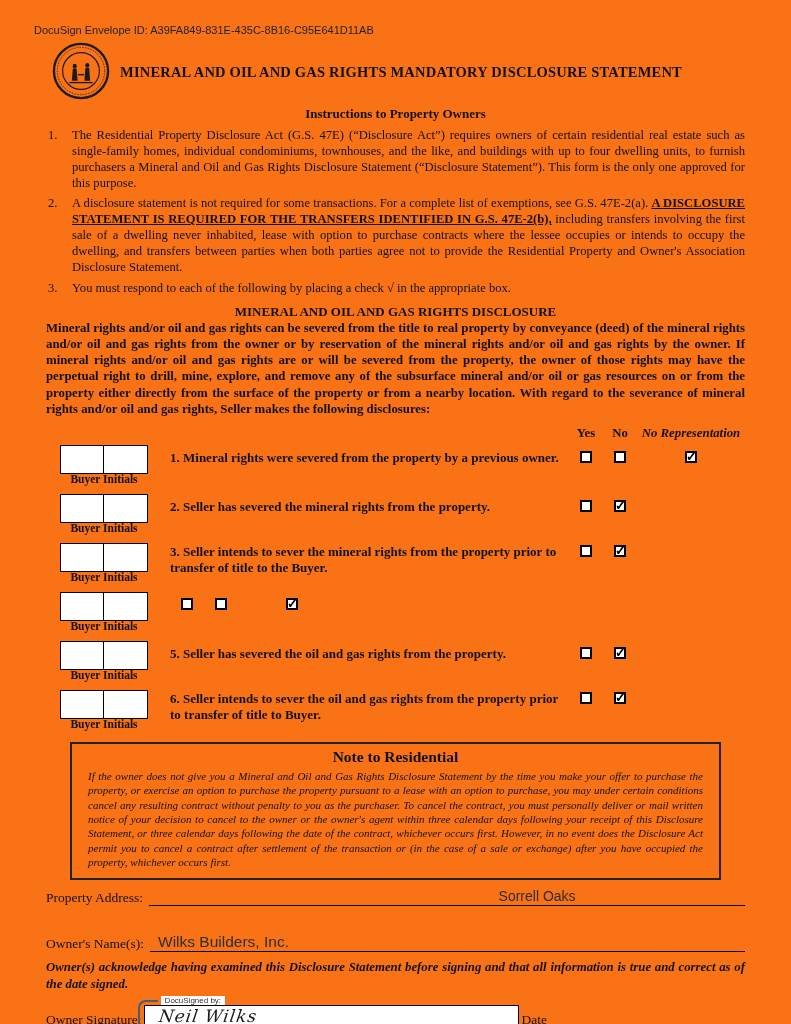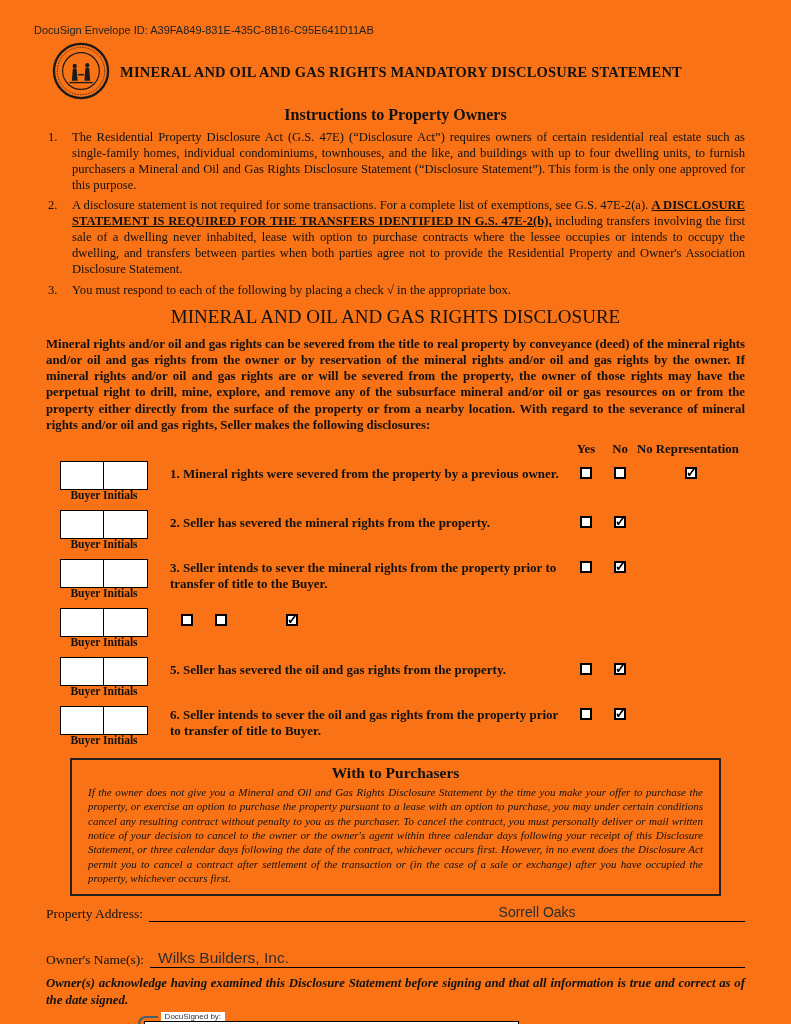--- a/index.html
+++ b/index.html
@@ -8,34 +8,34 @@
     width:791px; height:1024px; background:#f97316; color:#111;
     font-family:"Liberation Serif", serif; position:relative;
     padding:24px 46px 0 46px; overflow:hidden; margin:0 auto;
   }
   .envelope { font-family:"Liberation Sans", sans-serif; font-size:11px; color:#222; margin-left:-12px; }
   .header { display:flex; align-items:center; margin-top:6px; }
   .seal { width:58px; height:58px; flex:0 0 auto; margin-left:6px; }
   .titles { margin-left:10px; }
   .title1 { font-weight:700; font-size:14.5px; letter-spacing:.2px; }
   .title2 { font-weight:700; font-size:14.5px; letter-spacing:.2px; margin-top:3px; }
-  .instr-head { text-align:center; font-weight:700; font-size:16px; margin-top:6px; }
+  .instr-head { text-align:center; font-weight:700; font-size:13px; margin-top:6px; }
   .olist { margin-top:6px; }
   .oitem { display:flex; margin-bottom:5px; }
   .onum { width:16px; flex:0 0 auto; font-size:12.6px; margin-left:2px; }
   .otext { flex:1; font-size:12.6px; line-height:1.26; text-align:justify; padding-left:8px; }
   .bold-underline { font-weight:700; text-decoration:underline; }
-  .disc-head { text-align:center; font-weight:400; font-size:19px; margin-top:7px; }
-  .disc-intro { font-weight:700; font-size:12.8px; line-height:1.27; text-align:justify; margin-top:8px; }
+  .disc-head { text-align:center; font-weight:700; font-size:13px; margin-top:7px; }
+  .disc-intro { font-weight:700; font-size:12.8px; line-height:1.27; text-align:justify; margin-top:0; }
   
   .grid-head { display:flex; font-weight:700; font-size:12.8px; margin-top:9px; }
   .gh-spacer { flex:1; }
   .gh-yes { width:34px; text-align:center; }
   .gh-no { width:34px; text-align:center; }
-  .gh-norep { width:108px; text-align:left; }
+  .gh-norep { width:108px; text-align:center;font-style:italic; }
   .drow { display:flex; align-items:flex-start; margin-top:5px; min-height:44px; }
   .initials { width:124px; flex:0 0 auto; position:relative; padding-left:14px; margin-top:2px; }
   .iboxes { display:flex; }
   .ibox { width:44px; height:29px; border:1.6px solid #000; background:#fff; }
   .ibox + .ibox { border-left:none; }
   .initials-label { font-weight:700; font-size:11.5px; text-align:center; width:88px; margin-top:-1px; }
   .stmt { flex:1; font-weight:700; font-size:13px; line-height:1.22; padding-right:6px; padding-top:7px; }
   .stmt.two-line { padding-top:3px; }
   .cbcol { width:34px; flex:0 0 auto; display:flex; justify-content:center; padding-top:8px; }
   .norepcol { width:108px; flex:0 0 auto; display:flex; justify-content:center; padding-top:8px; }
@@ -218,21 +218,21 @@
     <div class="cbcol" style="padding-top:4px;">
         <span class="cb"></span>
       </div>
     <div class="cbcol" style="padding-top:4px;">
         <span class="cb checked"></span>
       </div>
     <div class="norepcol"></div>
   </div>
 
   <div class="note-box">
-    <div class="note-title">With to Purchasers</div>
+    <div class="note-title">Note to Residential</div>
     <div class="note-body">If the owner does not give you a Mineral and Oil and Gas Rights Disclosure Statement by the time you make your offer to purchase the property, or exercise an option to purchase the property pursuant to a lease with an option to purchase, you may under certain conditions cancel any resulting contract without penalty to you as the purchaser. To cancel the contract, you must personally deliver or mail written notice of your decision to cancel to the owner or the owner's agent within three calendar days following your receipt of this Disclosure Statement, or three calendar days following the date of the contract, whichever occurs first. However, in no event does the Disclosure Act permit you to cancel a contract after settlement of the transaction or (in the case of a sale or exchange) after you have occupied the property, whichever occurs first.</div>
   </div>
 
   <div class="field-row">
     <span class="field-label">Property Address:</span>
     <span class="fill-line">
       <span class="fill-value centered">Sorrell Oaks</span>
     </span>
   </div>
 

